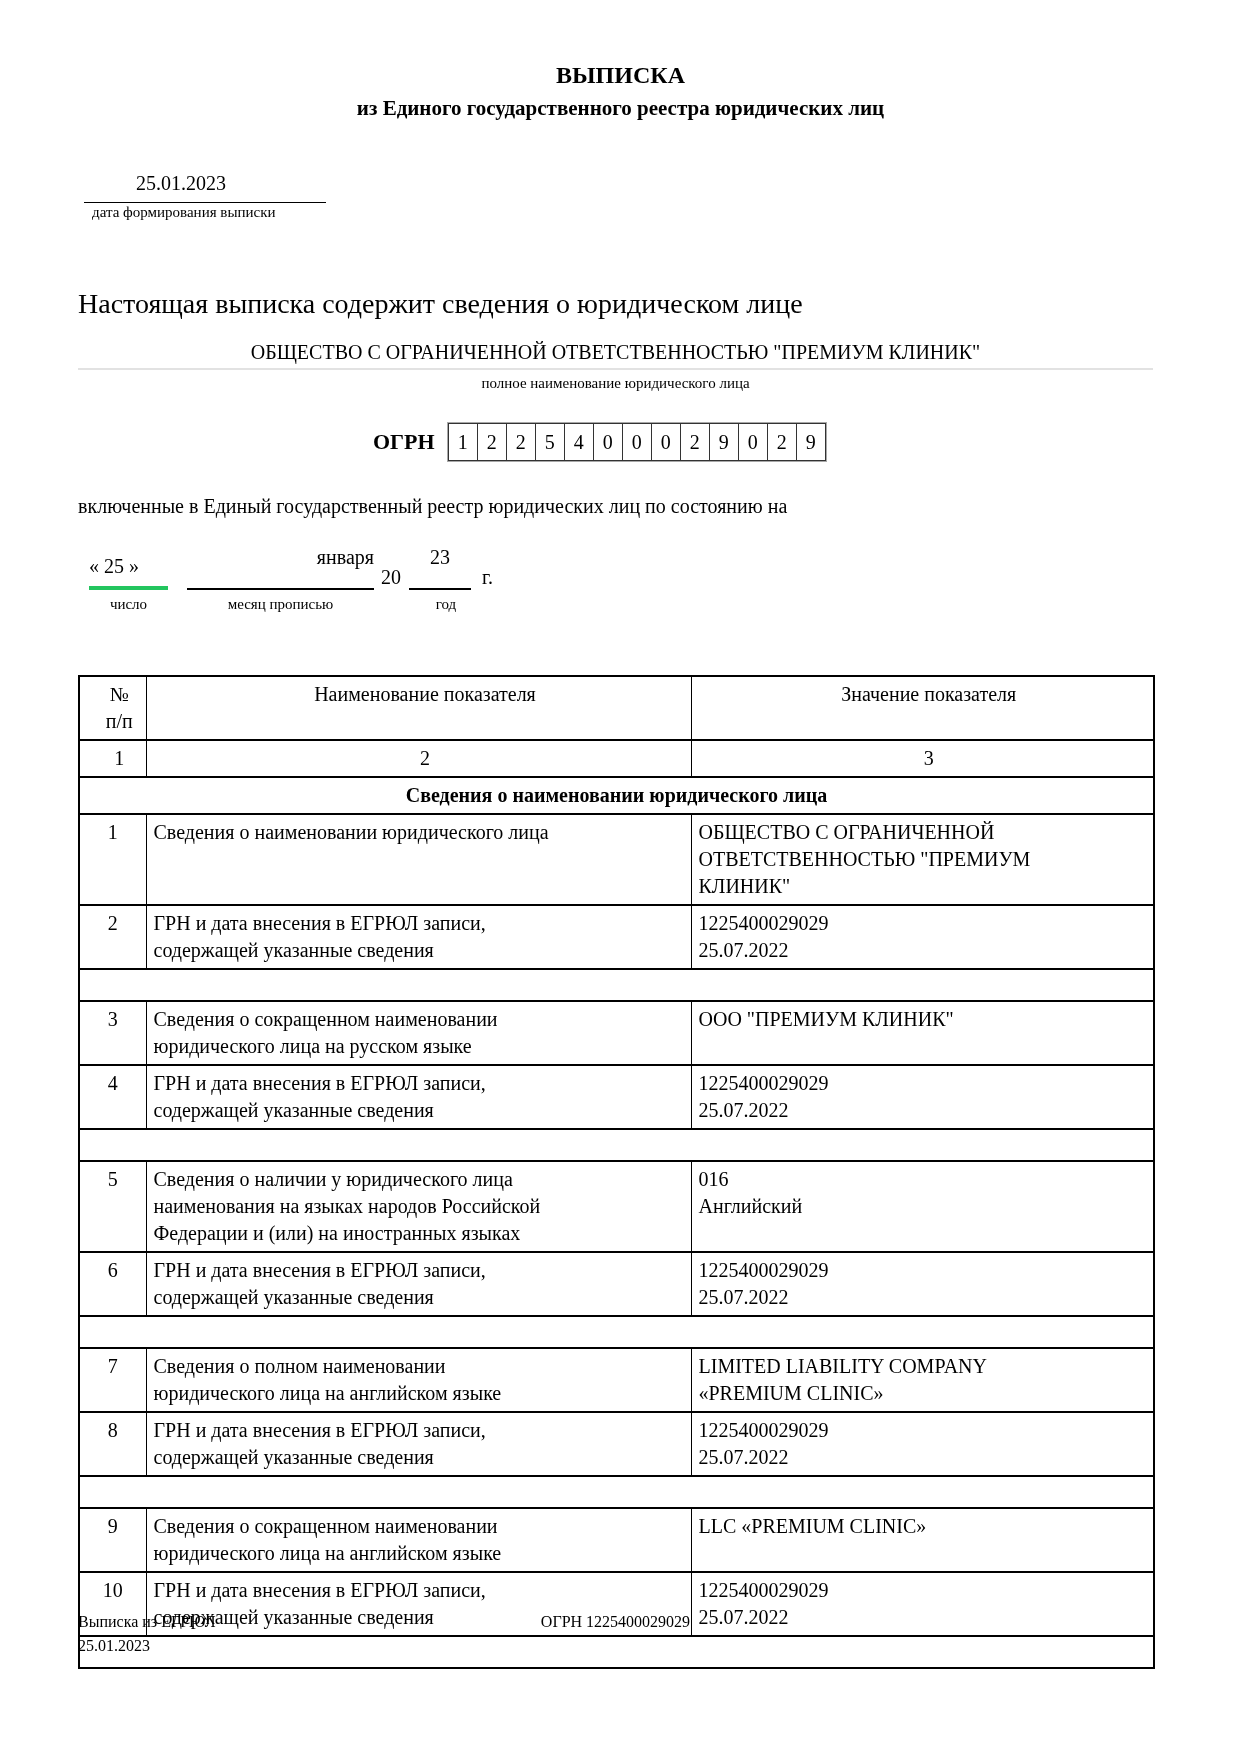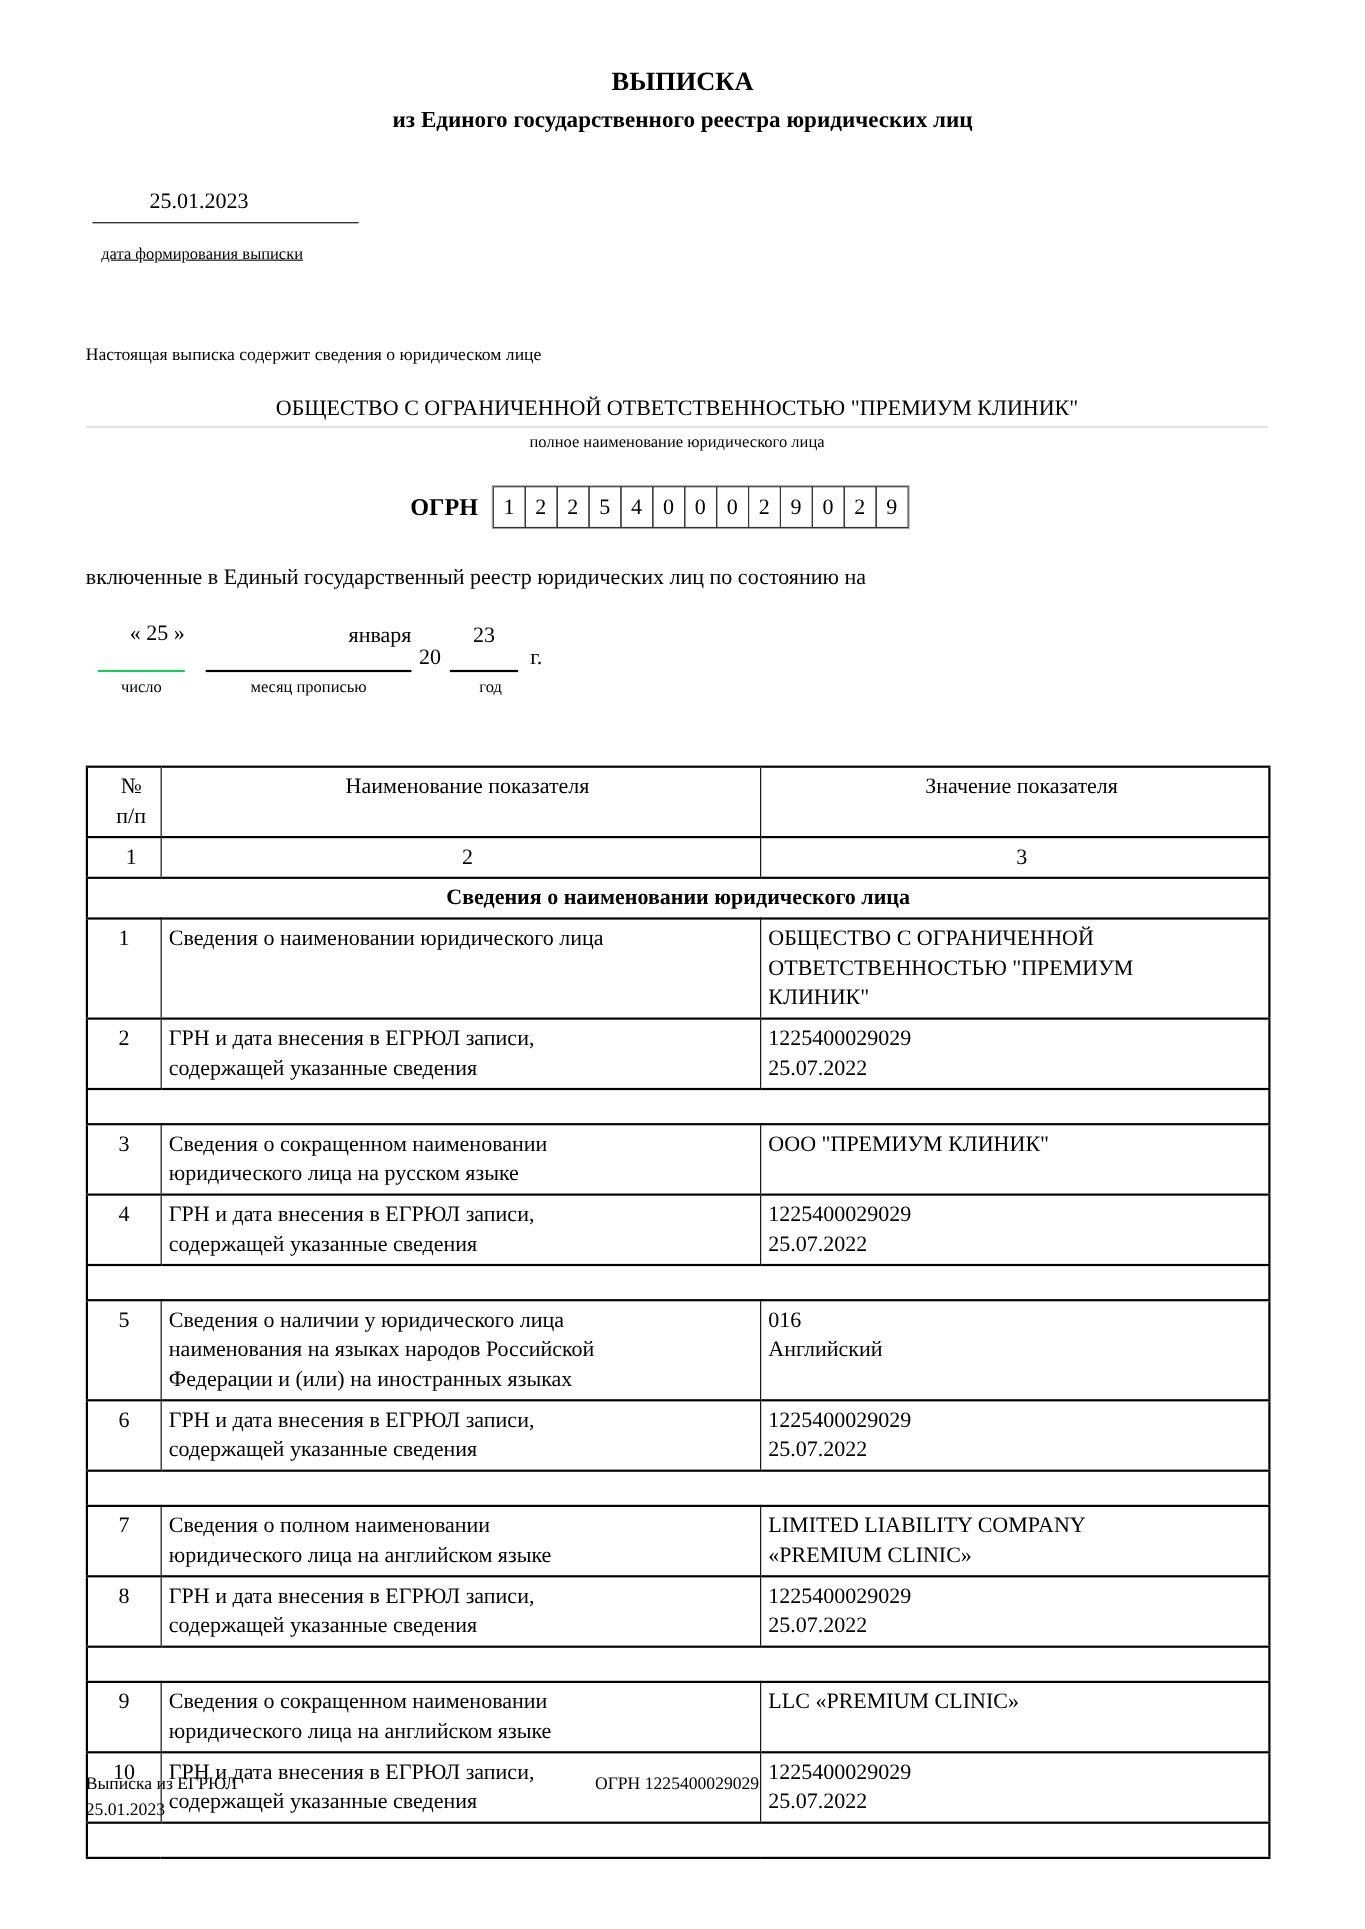--- a/index.html
+++ b/index.html
@@ -15,45 +15,45 @@
 
   
   .title-block { padding-top: 61px; text-align: center; }
   .doc-title { font-size: 24px; font-weight: bold; line-height: 28px; }
   .doc-subtitle { font-size: 21px; font-weight: bold; line-height: 26px; margin-top: 6px; }
 
   
   .formation { margin-top: 50px; }
   .formation-date { font-size: 20px; line-height: 25px; margin-left: 58px; }
   .formation-line { margin-top: 6px; margin-left: 6px; width: 242px; border-bottom: 1px solid #000; }
-  .formation-label { font-size: 15px; line-height: 18px; margin-top: 19px; margin-left: 14px; text-decoration: underline; }
-
-  
-  .intro { margin-top: 70px; font-size: 16px; line-height: 25px; }
+  .formation-label { font-size: 15px; line-height: 18px; margin-top: 0; margin-left: 14px; }
+
+  
+  .intro { margin-top: 70px; font-size: 28px; line-height: 25px; }
 
   
   .company { margin-top: 24px; text-align: center; font-size: 20px; line-height: 25px;
              padding-bottom: 3px; border-bottom: 2px solid #e2e2e2; }
   .company-label { margin-top: 4px; text-align: center; font-size: 15px; line-height: 18px; }
 
   
   .ogrn-row { margin-top: 30px; margin-left: 295px; display: flex; align-items: center; }
   .ogrn-label { font-size: 22px; font-weight: bold; margin-right: 12px; }
   .ogrn-boxes { display: flex; border: 1px solid #a8a8a8; background: #fff; }
   .ogrn-cell { width: 28px; height: 36px; border: 1px solid #333; margin-left: -1px;
                display: flex; align-items: center; justify-content: center; font-size: 20px; }
   .ogrn-cell:first-child { margin-left: 0; }
 
   
   .included { margin-top: 32px; font-size: 20px; line-height: 25px; }
 
   
   .date-fields { margin-top: 26px; font-size: 20px; }
   .df-row span { display: inline-block; vertical-align: bottom; line-height: 25px; }
-  .df-day    { margin-left: 11px; width: 79px;  text-align: right; border-bottom: 2px solid #22c55e; padding-bottom: 20px; }
+  .df-day    { margin-left: 11px; width: 79px;  text-align: left; border-bottom: 4px solid #22c55e; padding-bottom: 7px; }
   .df-month  { margin-left: 19px; width: 187px; text-align: right; border-bottom: 2px solid #000; padding-bottom: 18px; }
   .df-century{ margin-left: 7px; }
   .df-year   { margin-left: 8px;  width: 62px;  text-align: center; border-bottom: 2px solid #000; padding-bottom: 18px; }
   .df-suffix { margin-left: 11px; }
   .df-labels { margin-top: 5px; font-size: 15px; }
   .df-labels span { display: inline-block; text-align: center; line-height: 18px; }
   .df-label-day   { margin-left: 11px; width: 79px; }
   .df-label-month { margin-left: 19px; width: 187px; }
   .df-label-year  { margin-left: 41px; width: 62px; }
 

